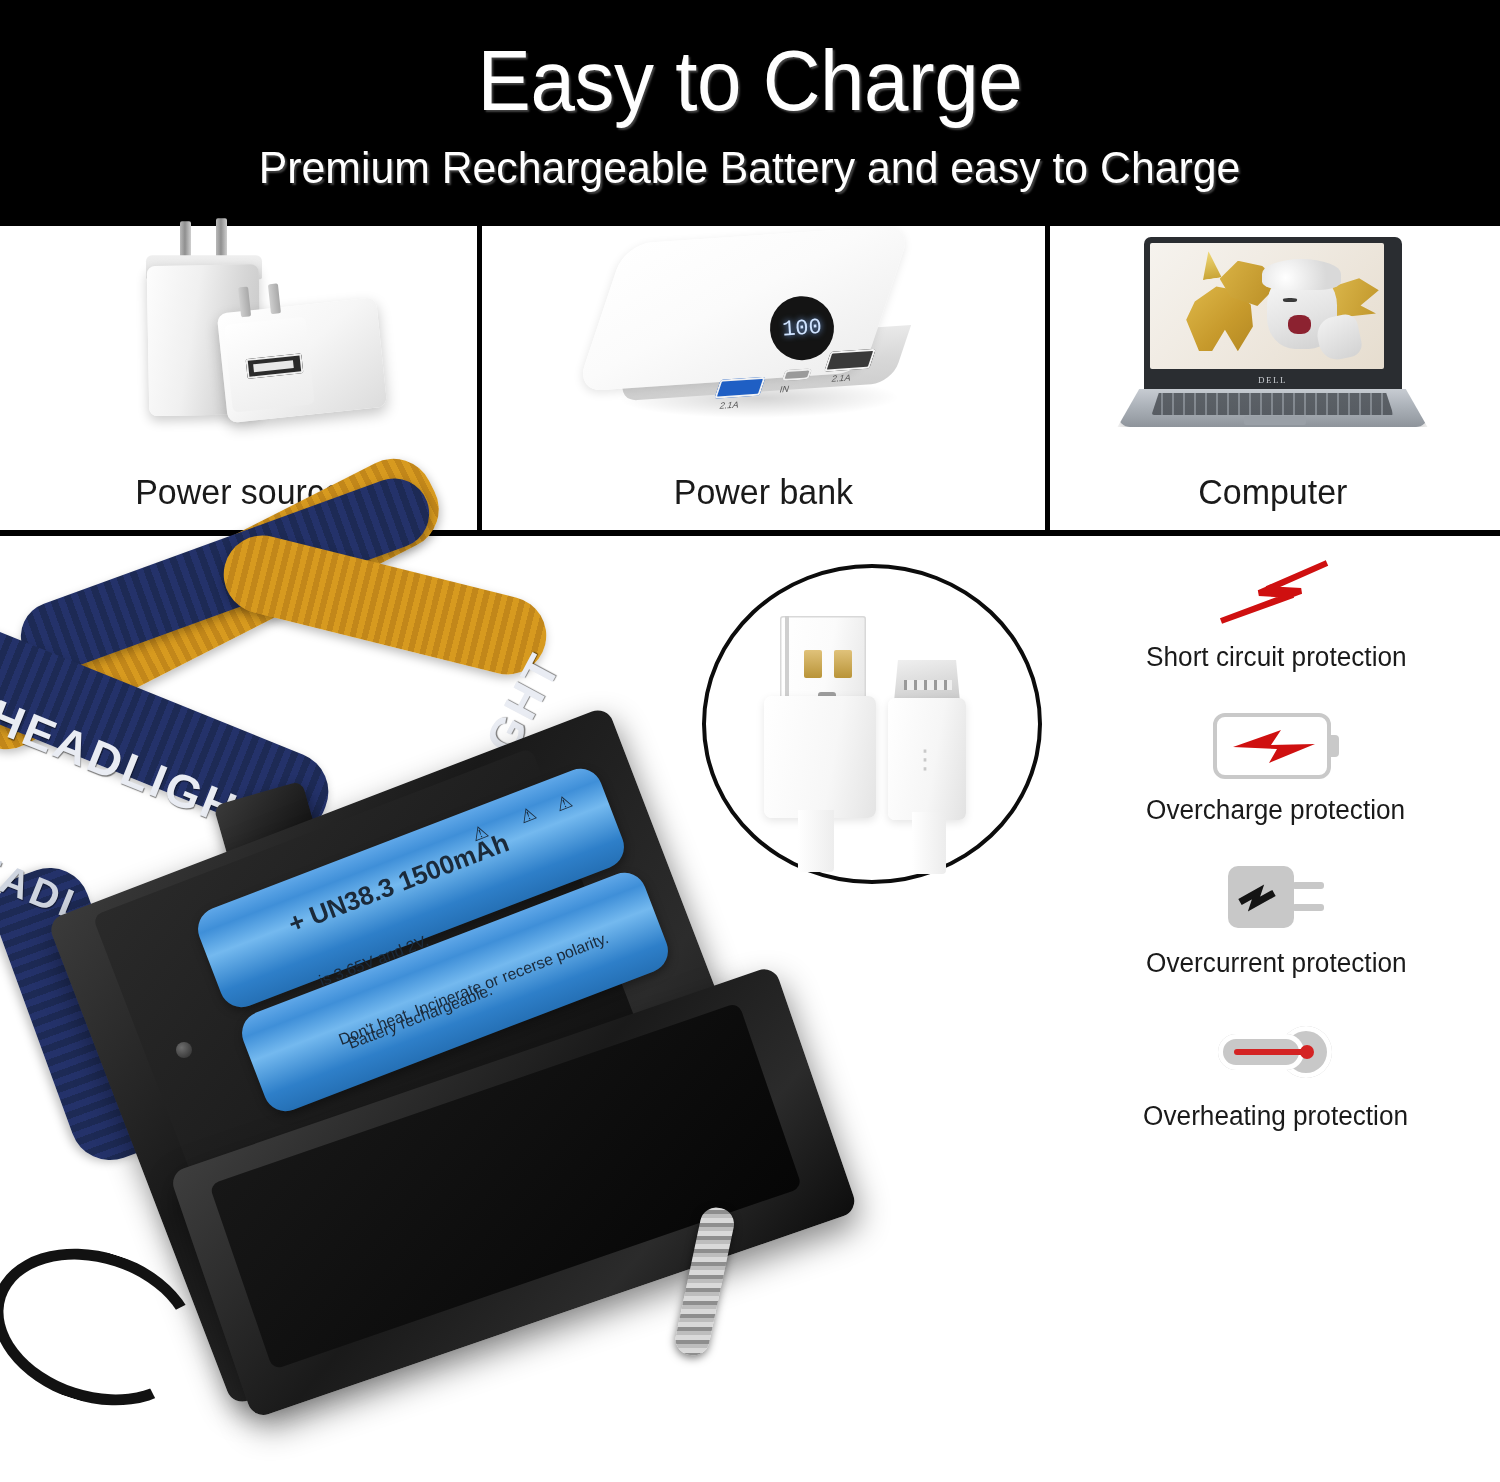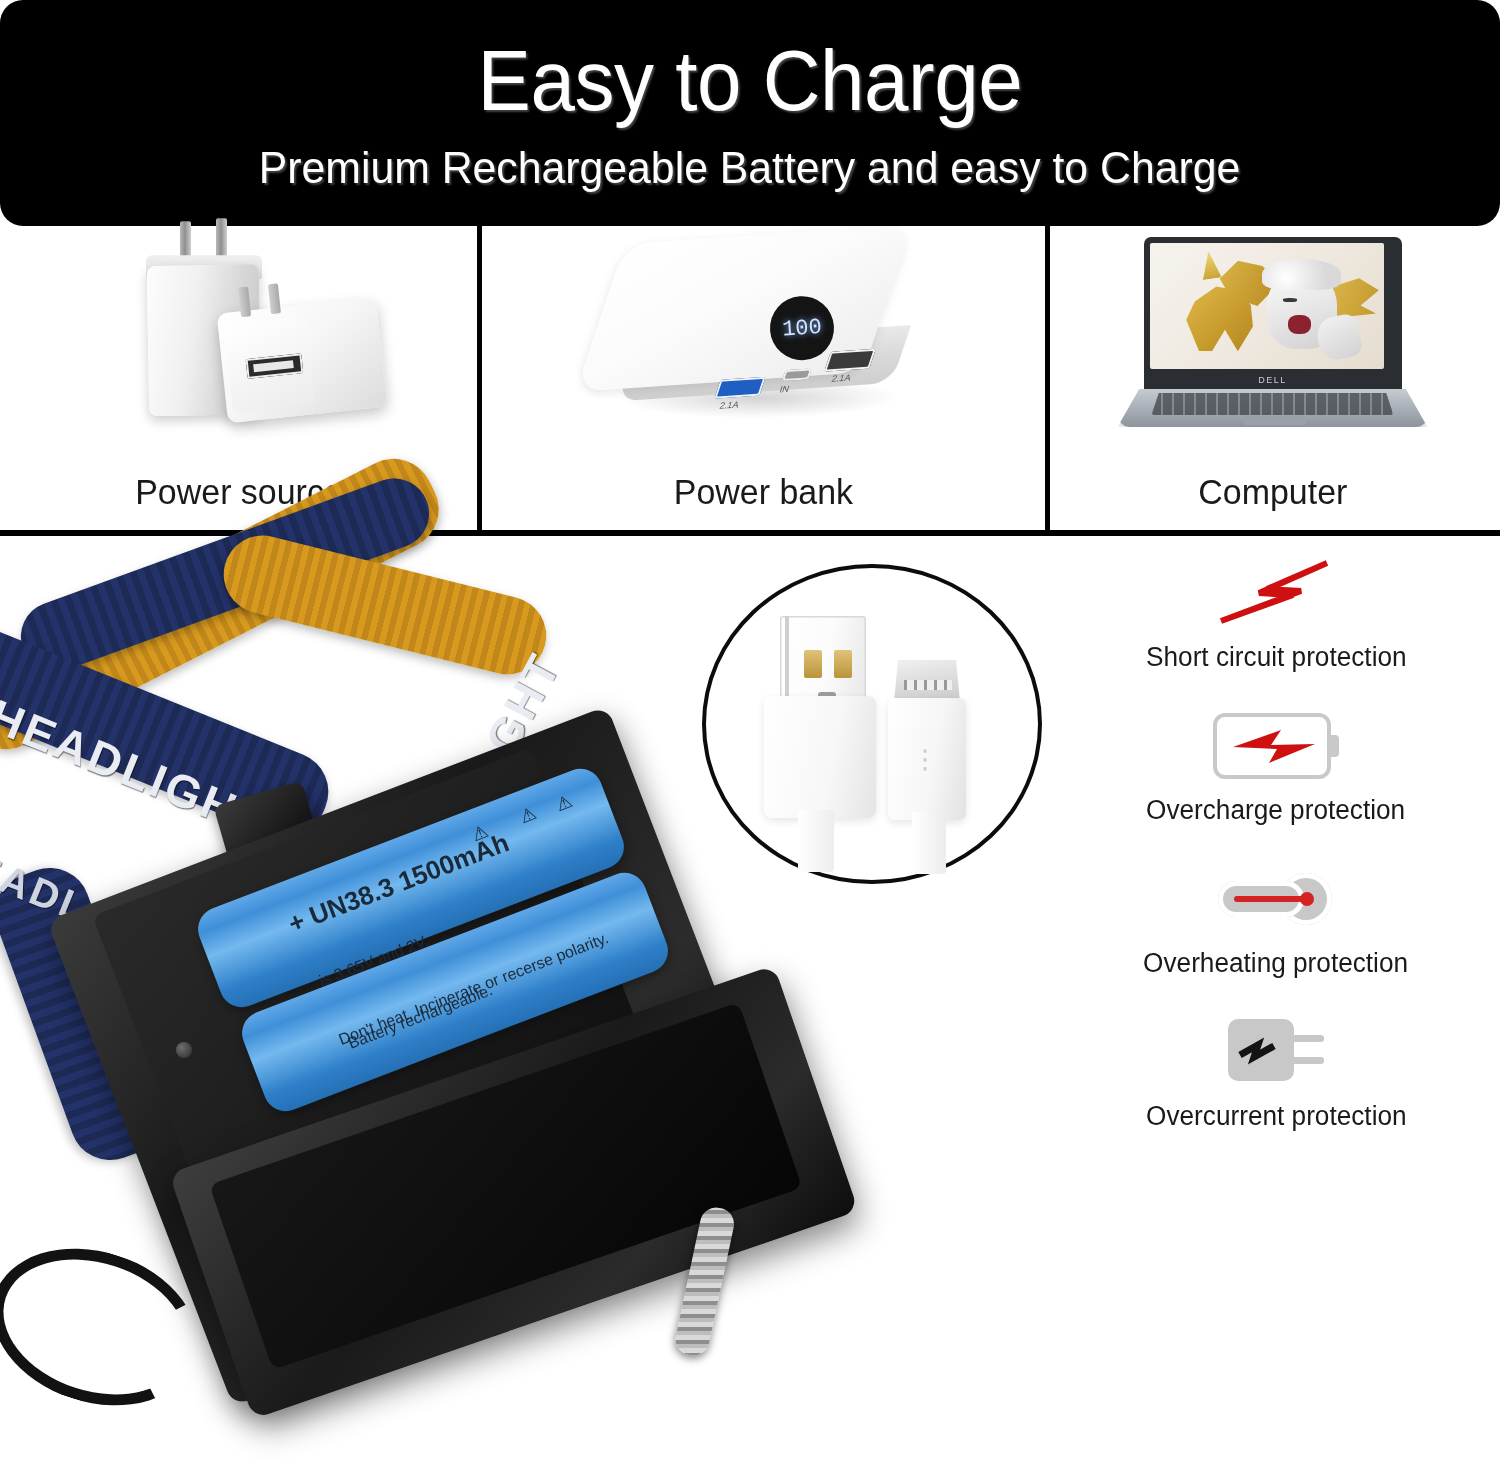--- a/index.html
+++ b/index.html
@@ -8,21 +8,21 @@
     background: #ffffff;
     font-family: "Liberation Sans", sans-serif;
     overflow: hidden;
   }
   #page { position: relative; width: 1500px; height: 1482px; background:#fff; }
 
   
   .header {
     position: absolute; left: 0; top: 0; width: 1500px; height: 226px;
     background: #000000;
-    display: flex; flex-direction: column; align-items: center; justify-content: center; border-radius: 23px;
+    display: flex; flex-direction: column; align-items: center; justify-content: center;
   }
   .header-title {
     color: #ffffff;
     font-size: 86px;
     line-height: 1.0;
     font-weight: 400;
     letter-spacing: -0.5px;
     transform: scaleX(0.93);
     text-shadow: 2px 2px 2px rgba(120,120,120,.55);
   }
@@ -122,21 +122,21 @@
                box-shadow: inset 0 0 0 2px #f4f4f4; }
   .port-lbl { position:absolute; font-size: 9px; color:#585858; transform: skewX(-20deg) rotate(-4deg); }
   .lbl-1 { left: 126px; top: 170px; }
   .lbl-in { left: 186px; top: 154px; }
   .lbl-2 { left: 238px; top: 143px; }
 
   
   .lap-wrap { position:absolute; left:50%; top:50%; transform:translate(-50%,-56%); width: 310px; height: 200px; }
   .lap-screen {
     position:absolute; left: 26px; top: 0; width: 258px; height: 154px; border-radius: 7px 7px 0 0;
-    background: #2a2d31; padding: 6px 18px 22px 6px;
+    background: #2a2d31; padding: 6px 18px 22px 6px; font-family: Liberation Serif, serif;
   }
   .lap-img {
     width: 100%; height: 100%; border-radius: 2px; overflow:hidden; position:relative;
     background: linear-gradient(135deg,#f6f3ee 0%,#efe9e0 48%,#e6ddcf 100%);
   }
   .uni-body { position:absolute; left: 12%; top: 20%; width: 46%; height: 66%;
     background: linear-gradient(135deg,#e6c253,#c79a2c 55%,#a97f1d);
     clip-path: polygon(20% 100%, 8% 62%, 16% 40%, 36% 22%, 52% 26%, 68% 44%, 70% 70%, 56% 100%, 44% 74%, 32% 100%); }
   .uni-horn { position:absolute; left: 22%; top: 6%; width: 8%; height: 22%;
     background: linear-gradient(180deg,#f0d978,#c9a436);
@@ -502,40 +502,40 @@
             <svg width="126" height="66" style="position:absolute;left:0;top:0">
               <polygon points="20,34 68,17 58,32 102,31 56,50 64,36" fill="#cf1010"></polygon>
             </svg>
           </div>
         </div>
         <div class="prot-label">Overcharge protection</div>
       </div>
 
       <div class="prot-item">
         <div class="prot-icon">
-          <div class="therm">
-            <div class="therm-bulb"></div>
-            <div class="therm-body"></div>
-            <div class="therm-merc"></div>
-            <div class="therm-dot"></div>
-          </div>
-        </div>
-        <div class="prot-label">Overheating protection</div>
-      </div>
-
-      <div class="prot-item">
-        <div class="prot-icon">
           <div class="plug-ico">
             <div class="plug-sq"></div>
             <div class="plug-pin u"></div>
             <div class="plug-pin d"></div>
             <svg width="66" height="62" style="position:absolute;left:0;top:0">
               <polyline points="12,36 30,26 26,38 46,27" fill="none" stroke="#141414" stroke-width="7" stroke-linejoin="miter" stroke-linecap="butt"></polyline>
             </svg>
           </div>
         </div>
         <div class="prot-label">Overcurrent protection</div>
       </div>
 
+      <div class="prot-item">
+        <div class="prot-icon">
+          <div class="therm">
+            <div class="therm-bulb"></div>
+            <div class="therm-body"></div>
+            <div class="therm-merc"></div>
+            <div class="therm-dot"></div>
+          </div>
+        </div>
+        <div class="prot-label">Overheating protection</div>
+      </div>
+
 
     </div>
   </div>
 </div>
 
 </body></html>

